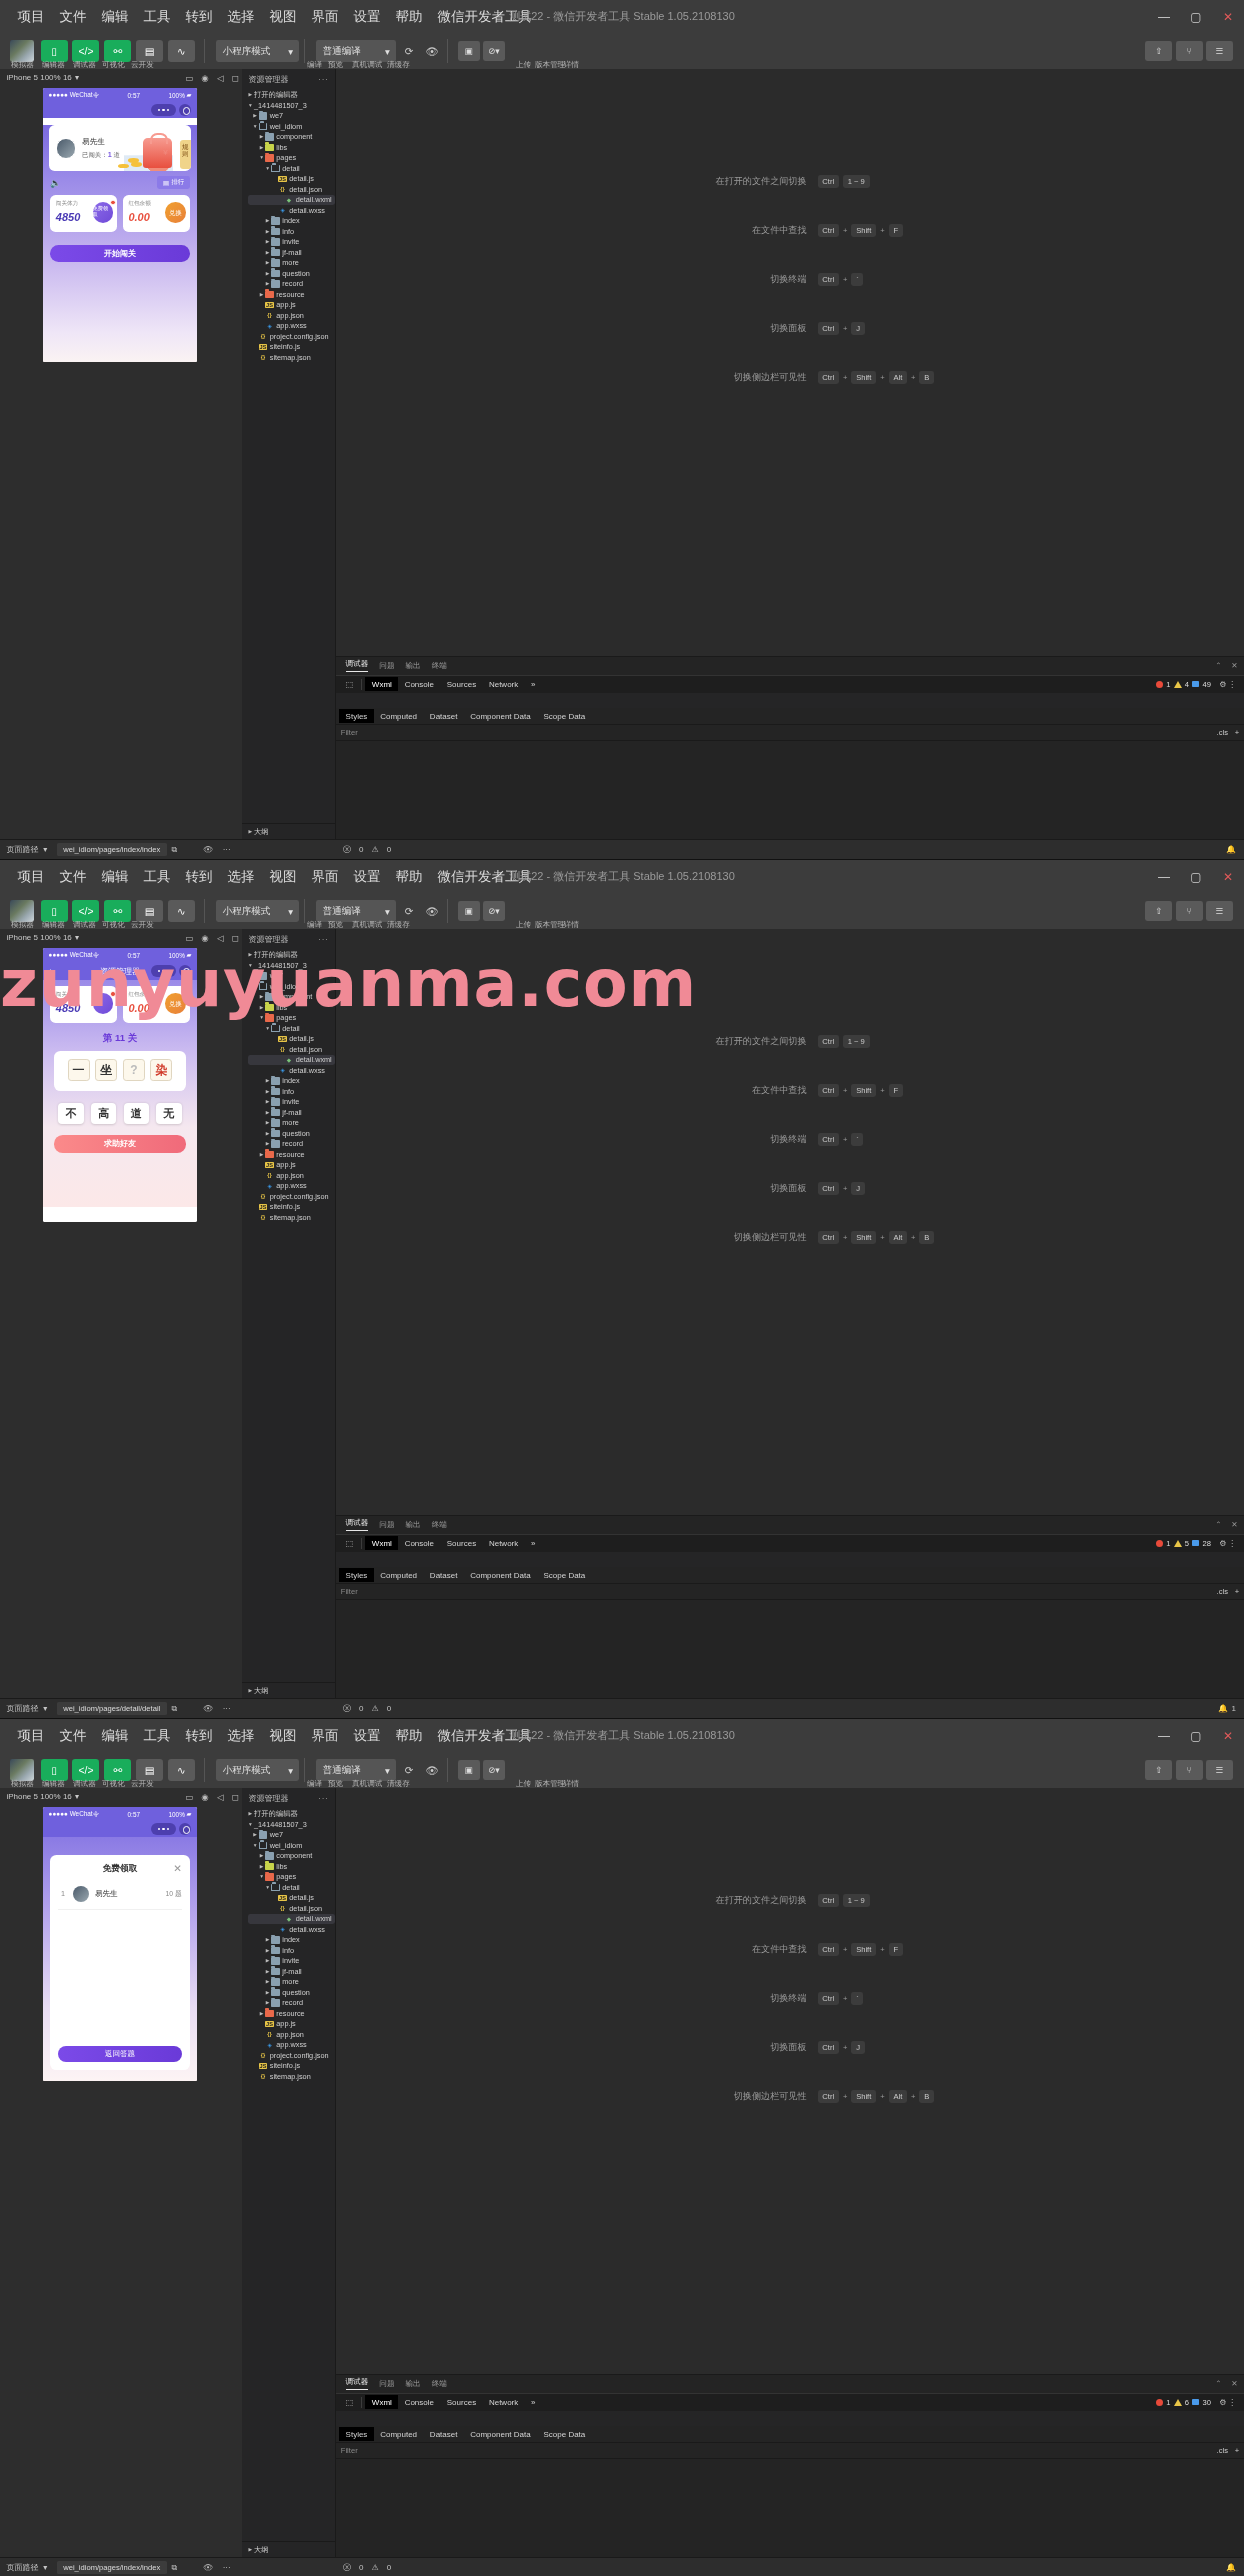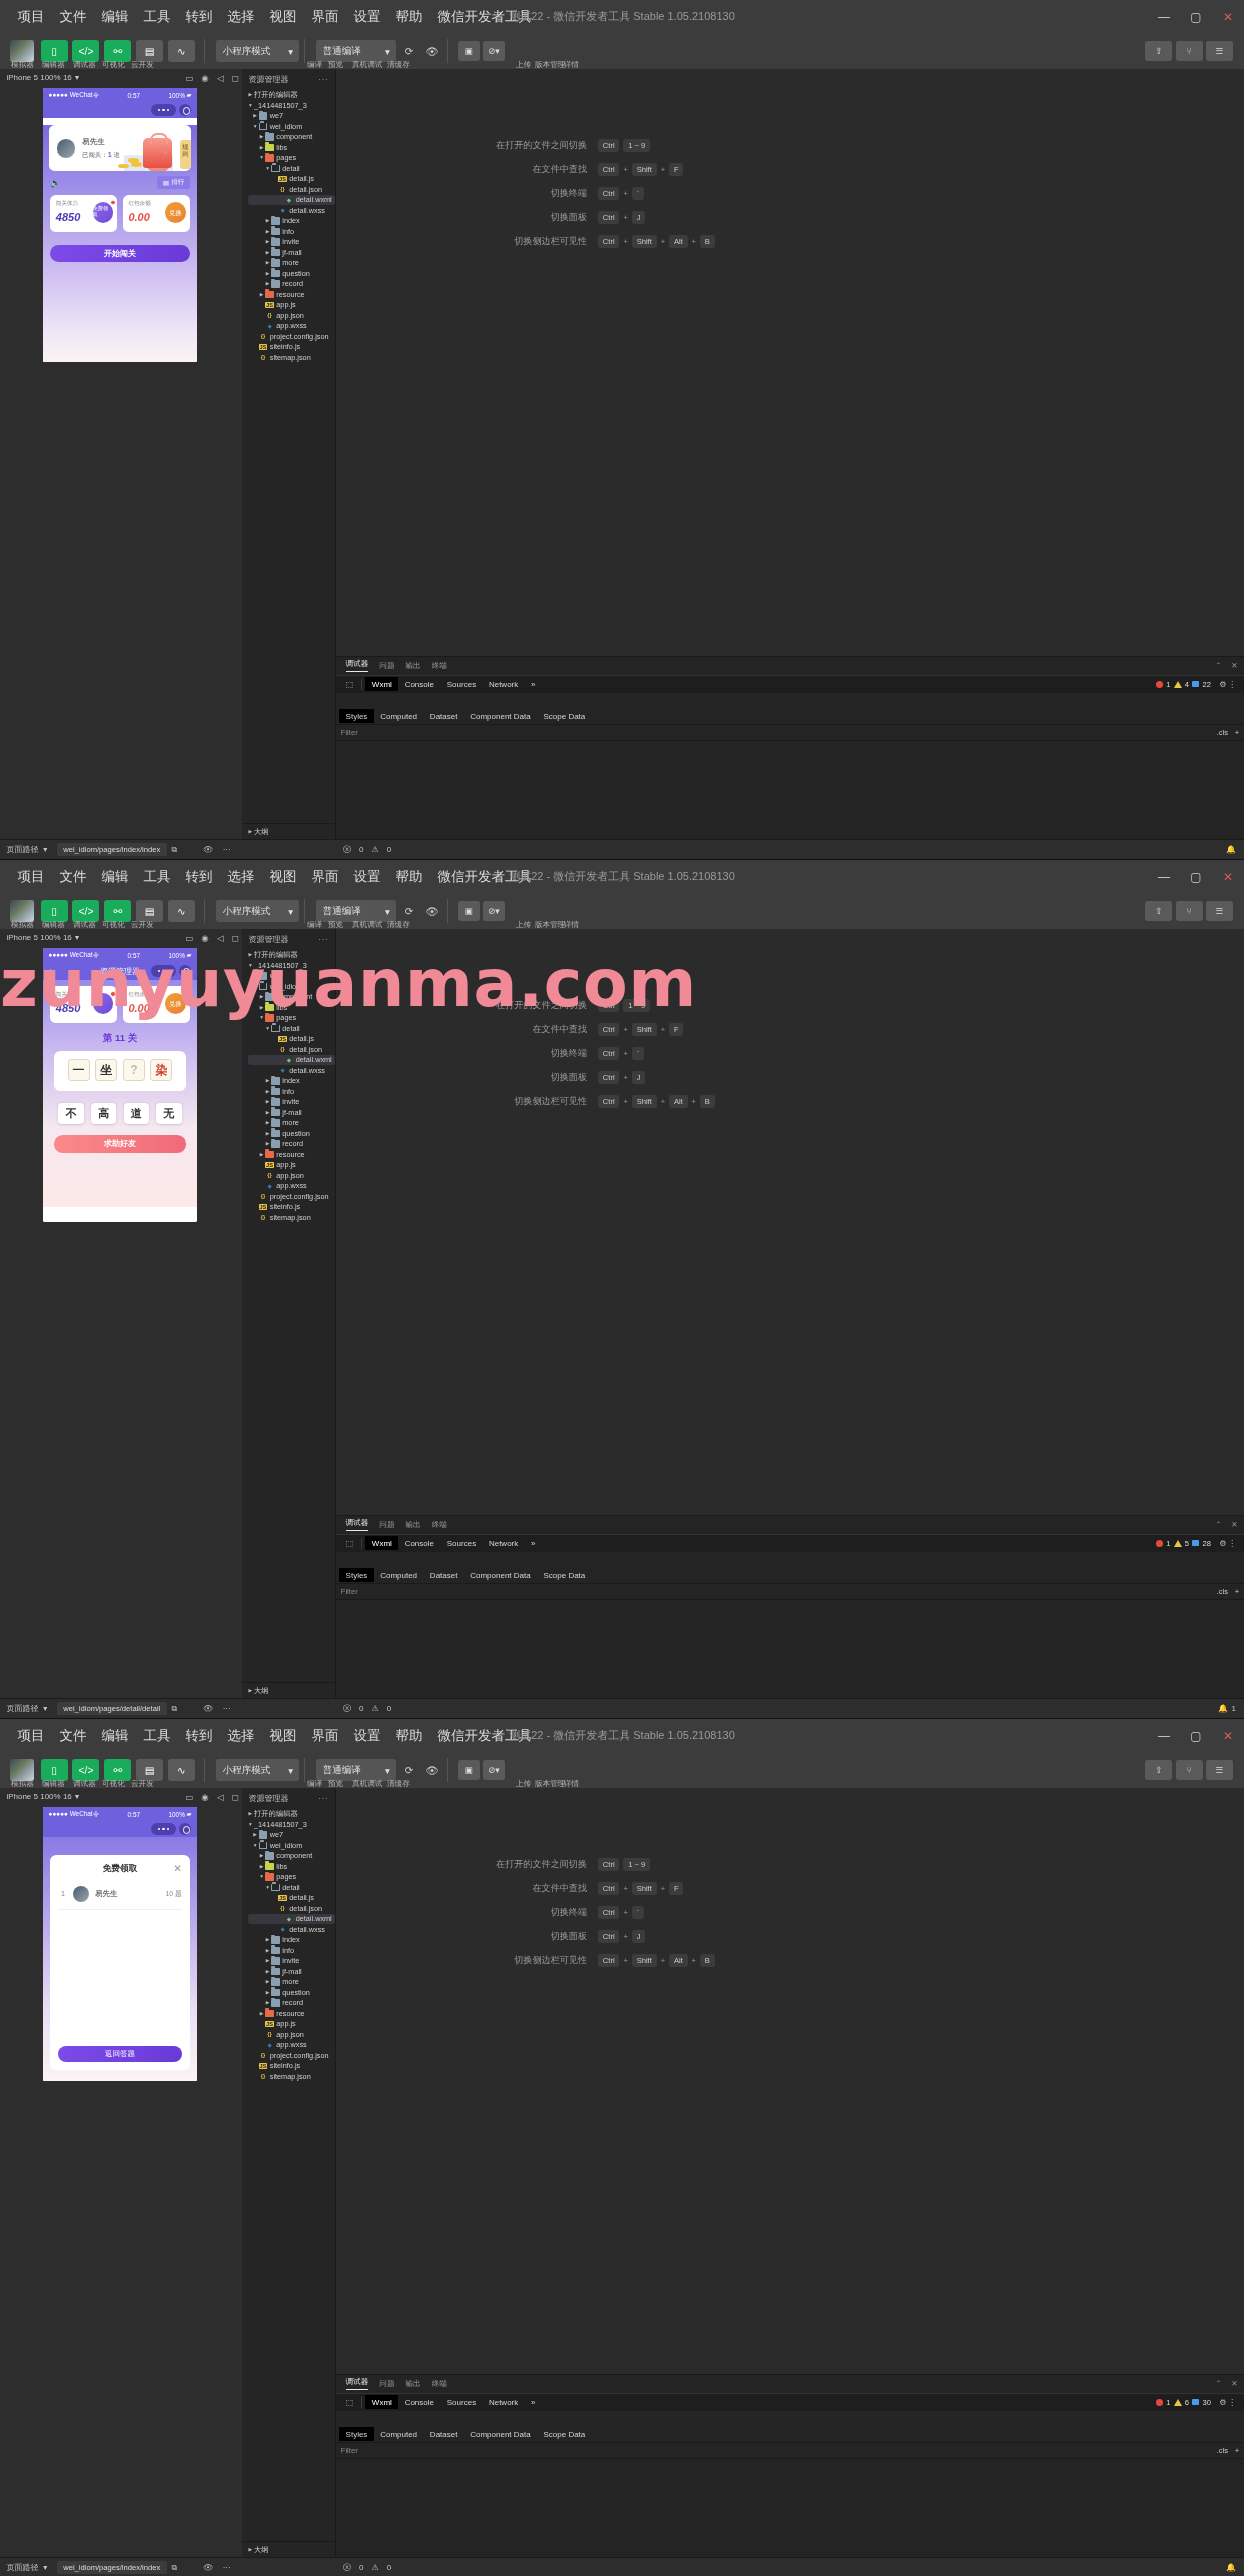--- a/index.html
+++ b/index.html
@@ -126,21 +126,21 @@
   .ext { width:8.7px; flex:0 0 8.7px; margin-right:2.4px; text-align:center; font-size:5.6px; font-weight:bold; }
   .ext.js { color:#1a1a1a; background:#e8c547; border-radius:0.8px; }
   .ext.json { color:#e8c547; }
   .ext.wxml { color:#7ac47a; }
   .ext.wxss { color:#3a9aea; }
   .outline { position:absolute; left:0; right:0; bottom:0; height:16px; border-top:0.8px solid #1a1a1a; display:flex; align-items:center; color:#cfcfcf; font-size:7.2px; padding-left:4.8px; }
 
   
   .editor { position:absolute; left:336px; top:69px; right:0; bottom:20px; background:#2b2b2b; }
   .shortcuts { position:absolute; left:0; right:0; top:70px; }
-  .scrow { display:flex; align-items:center; justify-content:flex-start; margin-bottom:11px; }
+  .scrow { display:flex; align-items:center; justify-content:center; margin-bottom:11px;margin-top:36px; }
   .sclab { color:#9a9a9a; font-size:9.1px; text-align:right; width:262px; padding-right:11px; }
   .keys { width:207px; display:flex; align-items:center; gap:4px; }
   .key { background:#3c3c3c; color:#ccc; font-size:7.6px; padding:1.6px 4.8px; border-radius:2.4px; }
   .plus { color:#9a9a9a; font-size:7.6px; }
 
   
   .devtools { position:absolute; left:336px; right:0; bottom:20px; height:183px; background:#242424; border-top:0.8px solid #1a1a1a; }
   .dtabs { height:17.5px; display:flex; align-items:center; padding-left:9.5px; gap:11px; position:relative; }
   .dtabs span { color:#9a9a9a; font-size:7.6px; }
   .dtabs span.on { color:#e8e8e8; border-bottom:1.2px solid #e8e8e8; padding-bottom:2.4px; }
@@ -529,21 +529,21 @@
       <span class="tb">Console</span>
       <span class="tb">Sources</span>
       <span class="tb">Network</span>
       <span class="tb">»</span>
       <span class="counters">
         <span class="cdotred"></span>
           <span>1</span>
         <span class="ctri"></span>
           <span>4</span>
         <span class="cmsg"></span>
-          <span>22</span>
+          <span>49</span>
       </span>
       <span class="gear">⚙</span>
       <span class="kebab">⋮</span>
     </div>
     <div class="dt3"></div>
     <div class="dt4">
       <span class="tb on">Styles</span>
       <span class="tb">Computed</span>
       <span class="tb">Dataset</span>
       <span class="tb">Component Data</span>

